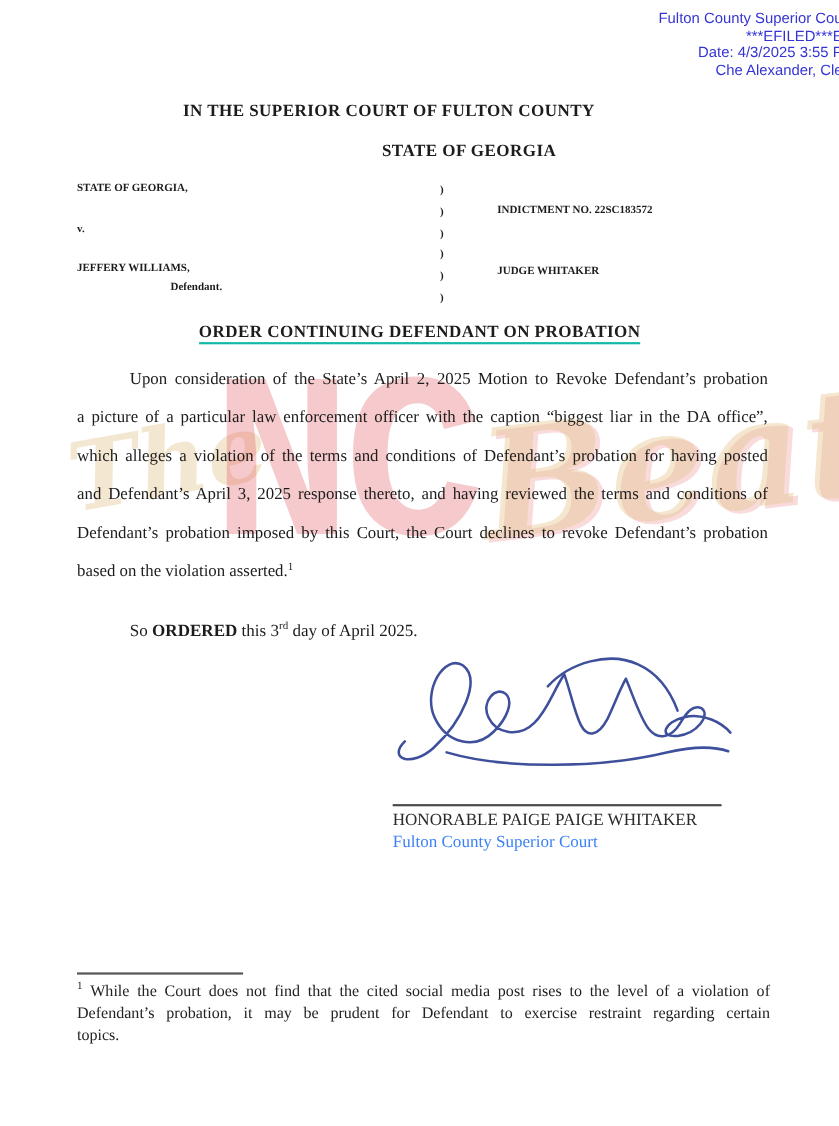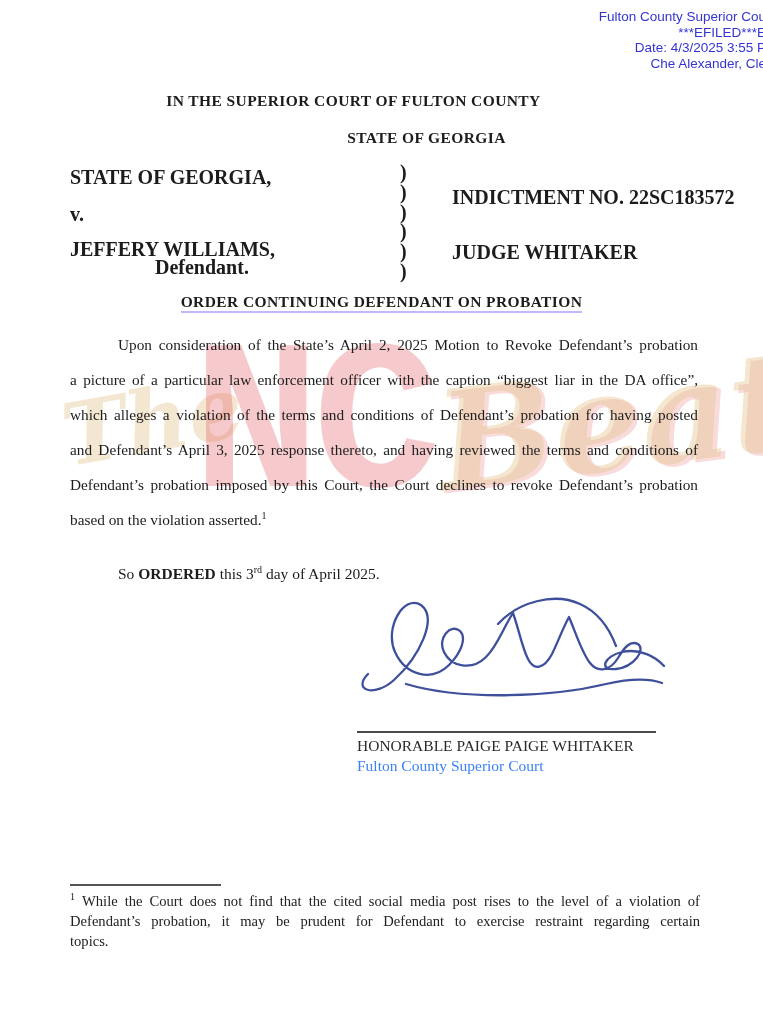--- a/index.html
+++ b/index.html
@@ -55,37 +55,37 @@
     white-space: nowrap;
   }
 
   
   .head1 { position: absolute; top: 92px;  left: 0; width: 707px; text-align: center;
            font-weight: bold; font-size: 15.5px; letter-spacing: .4px; z-index: 1; }
   .head2 { position: absolute; top: 129px; left: 0; width: 763px; text-align: center;
            font-weight: bold; font-size: 15.5px; letter-spacing: .4px; z-index: 1; padding-left: 45px; }
 
   
-  .cap { position: absolute; font-weight: bold; font-size: 20px; z-index: 1; white-space: nowrap; }
+  .cap { position: absolute; font-weight: bold; font-size: 10px; z-index: 1; white-space: nowrap; }
   .cap-plaintiff { top: 166px; left: 70px; }
   .cap-versus    { top: 203px; left: 70px; }
   .cap-defendant { top: 238px; left: 70px; }
   .cap-deflabel  { top: 256px; left: 155px; }
   .cap-parens    { top: 163px; left: 400px; line-height: 19.8px; text-align: center; }
   .cap-indict    { top: 186px; left: 452px; }
   .cap-judge     { top: 241px; left: 452px; }
 
   
   .order-title {
     position: absolute; top: 293px; left: 0; width: 763px;
     text-align: center; z-index: 1;
   }
   .order-title span {
     font-weight: bold; font-size: 15.5px; letter-spacing: .4px;
-    border-bottom: 2px solid #c4b5fd; padding-bottom: 1px;
+    border-bottom: 2px solid #14b8a6; padding-bottom: 1px;
   }
 
   
   .body-par {
     position: absolute; top: 327px; left: 70px; width: 628px;
     font-size: 15.3px; z-index: 1;
   }
   .bline { height: 35px; line-height: 35px; white-space: nowrap;
            text-align: justify; text-align-last: justify; }
   .bline.indent { padding-left: 48px; }

